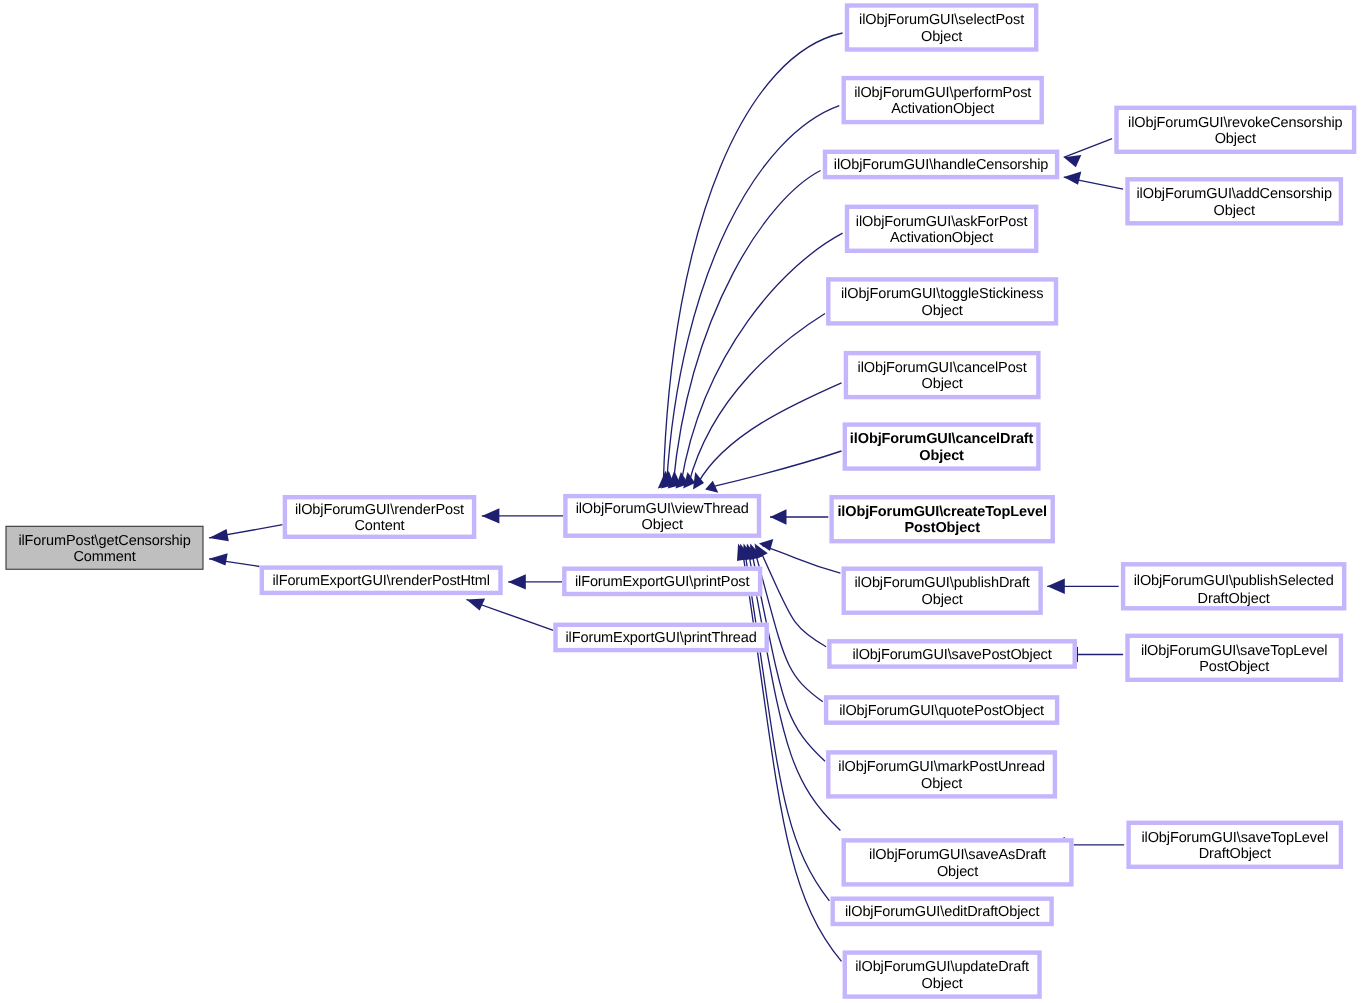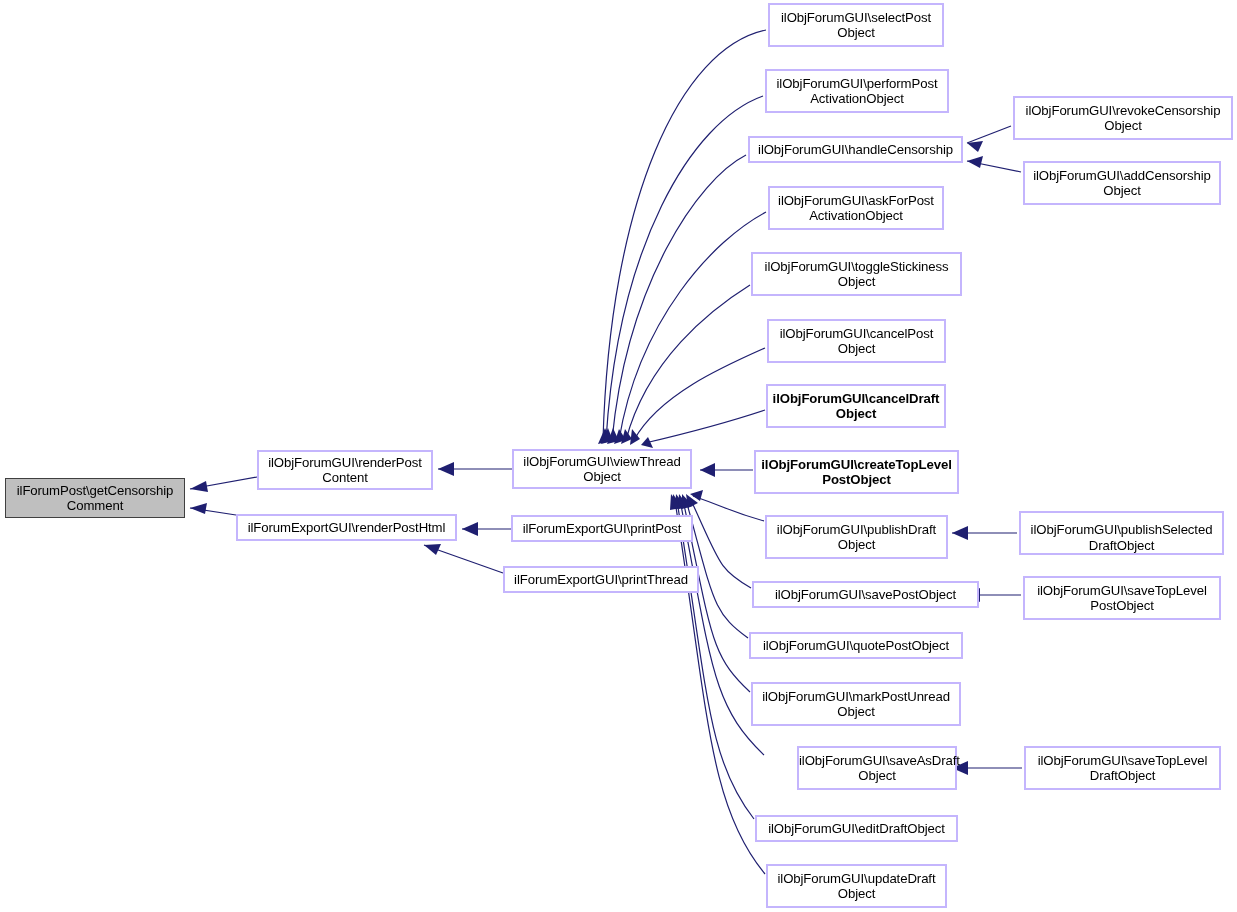--- a/index.html
+++ b/index.html
@@ -18,21 +18,21 @@
   #graph-svg {
     position: absolute;
     top: 0;
     left: 0;
     width: 1237px;
     height: 912px;
   }
   .node-box {
     position: absolute;
     box-sizing: border-box;
-    border: 2px solid #c4b5fd;
+    border: 4px solid #c4b5fd;
     background: #ffffff;
     display: flex;
     align-items: center;
     justify-content: center;
     text-align: center;
     font-size: 13.2px;
     line-height: 15.5px;
     color: #000000;
     letter-spacing: -0.1px;
     white-space: pre-line;
@@ -187,21 +187,21 @@
       <div class="node-box" title="ilObjForumGUI\cancelDraftObject" style="left: 766px; top: 384px; width: 180px; height: 44px; font-weight: bold;"><span class="node-label">ilObjForumGUI\cancelDraft
 Object</span></div>
       <div class="node-box" title="ilObjForumGUI\createTopLevelPostObject" style="left: 754px; top: 450px; width: 205px; height: 44px; font-weight: bold;"><span class="node-label">ilObjForumGUI\createTopLevel
 PostObject</span></div>
       <div class="node-box" title="ilObjForumGUI\publishDraftObject" style="left: 765px; top: 515px; width: 183px; height: 44px;"><span class="node-label">ilObjForumGUI\publishDraft
 Object</span></div>
       <div class="node-box" title="ilObjForumGUI\savePostObject" style="left: 752px; top: 581px; width: 227px; height: 27px;"><span class="node-label">ilObjForumGUI\savePostObject</span></div>
       <div class="node-box" title="ilObjForumGUI\quotePostObject" style="left: 749px; top: 632px; width: 214px; height: 27px;"><span class="node-label">ilObjForumGUI\quotePostObject</span></div>
       <div class="node-box" title="ilObjForumGUI\markPostUnreadObject" style="left: 751px; top: 682px; width: 210px; height: 44px;"><span class="node-label">ilObjForumGUI\markPostUnread
 Object</span></div>
-      <div class="node-box" title="ilObjForumGUI\saveAsDraftObject" style="left: 765px; top: 746px; width: 160px; height: 44px; margin-left: 32px;"><span class="node-label">ilObjForumGUI\saveAsDraft
+      <div class="node-box" title="ilObjForumGUI\saveAsDraftObject" style="left: 765px; top: 762px; width: 211px; height: 44px;"><span class="node-label">ilObjForumGUI\saveAsDraft
 Object</span></div>
       <div class="node-box" title="ilObjForumGUI\editDraftObject" style="left: 755px; top: 815px; width: 203px; height: 27px;"><span class="node-label">ilObjForumGUI\editDraftObject</span></div>
       <div class="node-box" title="ilObjForumGUI\updateDraftObject" style="left: 766px; top: 864px; width: 181px; height: 44px;"><span class="node-label">ilObjForumGUI\updateDraft
 Object</span></div>
       <div class="node-box" title="ilObjForumGUI\revokeCensorshipObject" style="left: 1013px; top: 96px; width: 220px; height: 44px;"><span class="node-label">ilObjForumGUI\revokeCensorship
 Object</span></div>
       <div class="node-box" title="ilObjForumGUI\addCensorshipObject" style="left: 1023px; top: 161px; width: 198px; height: 44px;"><span class="node-label">ilObjForumGUI\addCensorship
 Object</span></div>
       <div class="node-box" title="ilObjForumGUI\publishSelectedDraftObject" style="left: 1019px; top: 511px; width: 205px; height: 44px; align-items: flex-end;"><span class="node-label">ilObjForumGUI\publishSelected
 DraftObject</span></div>

